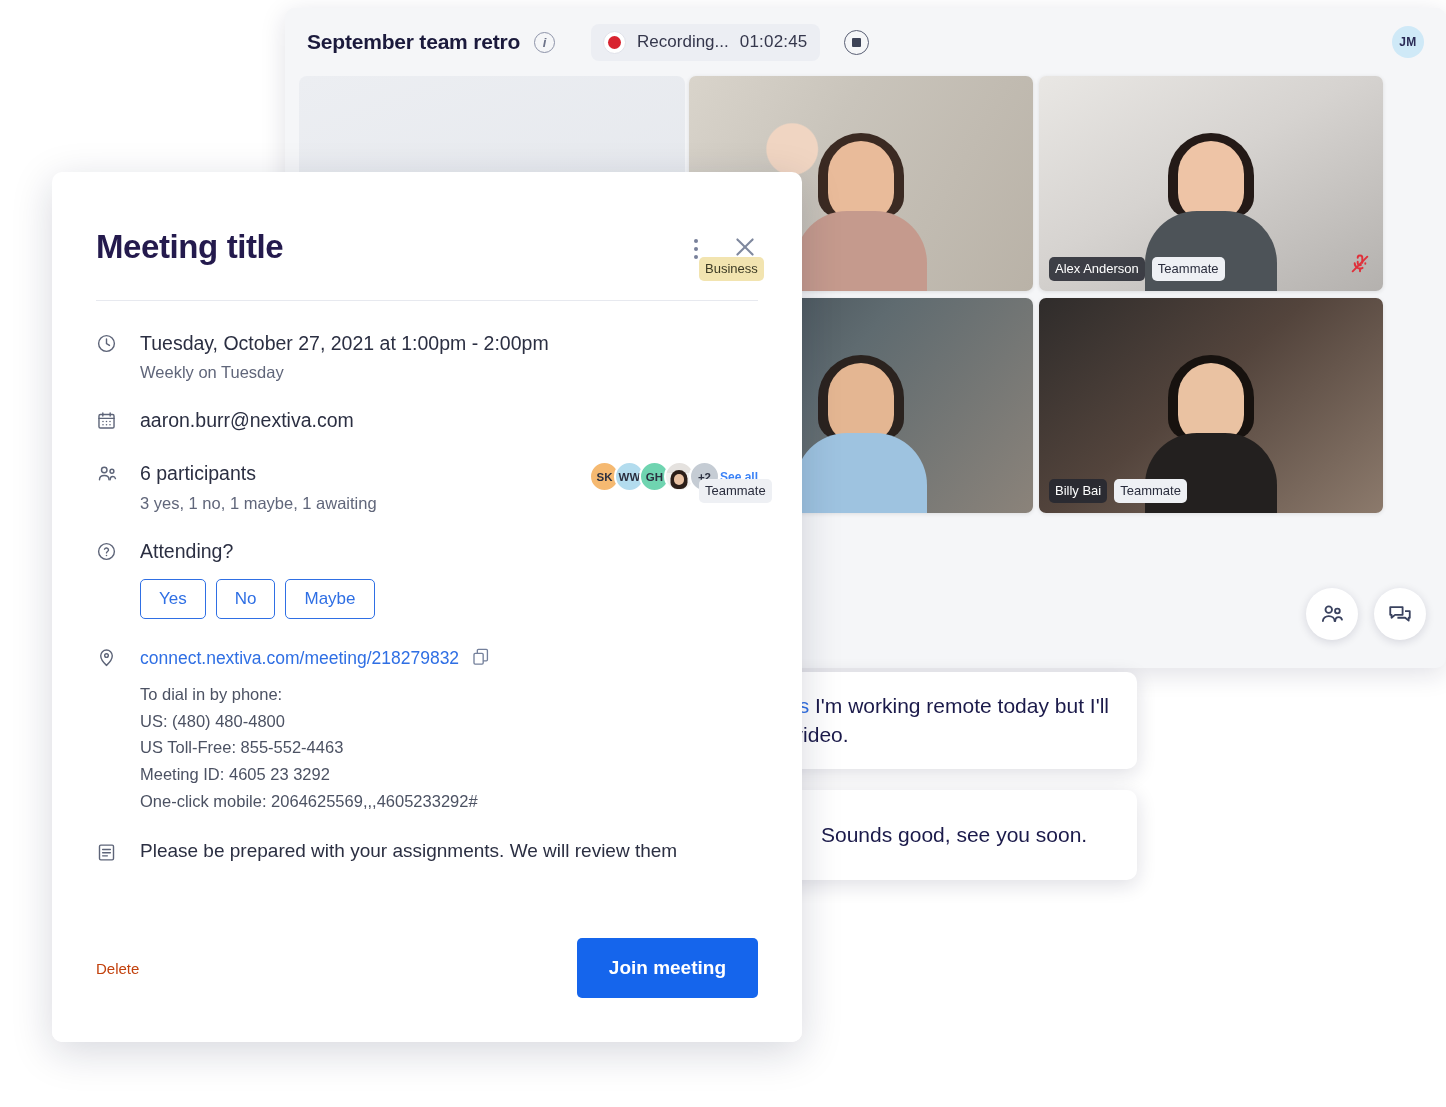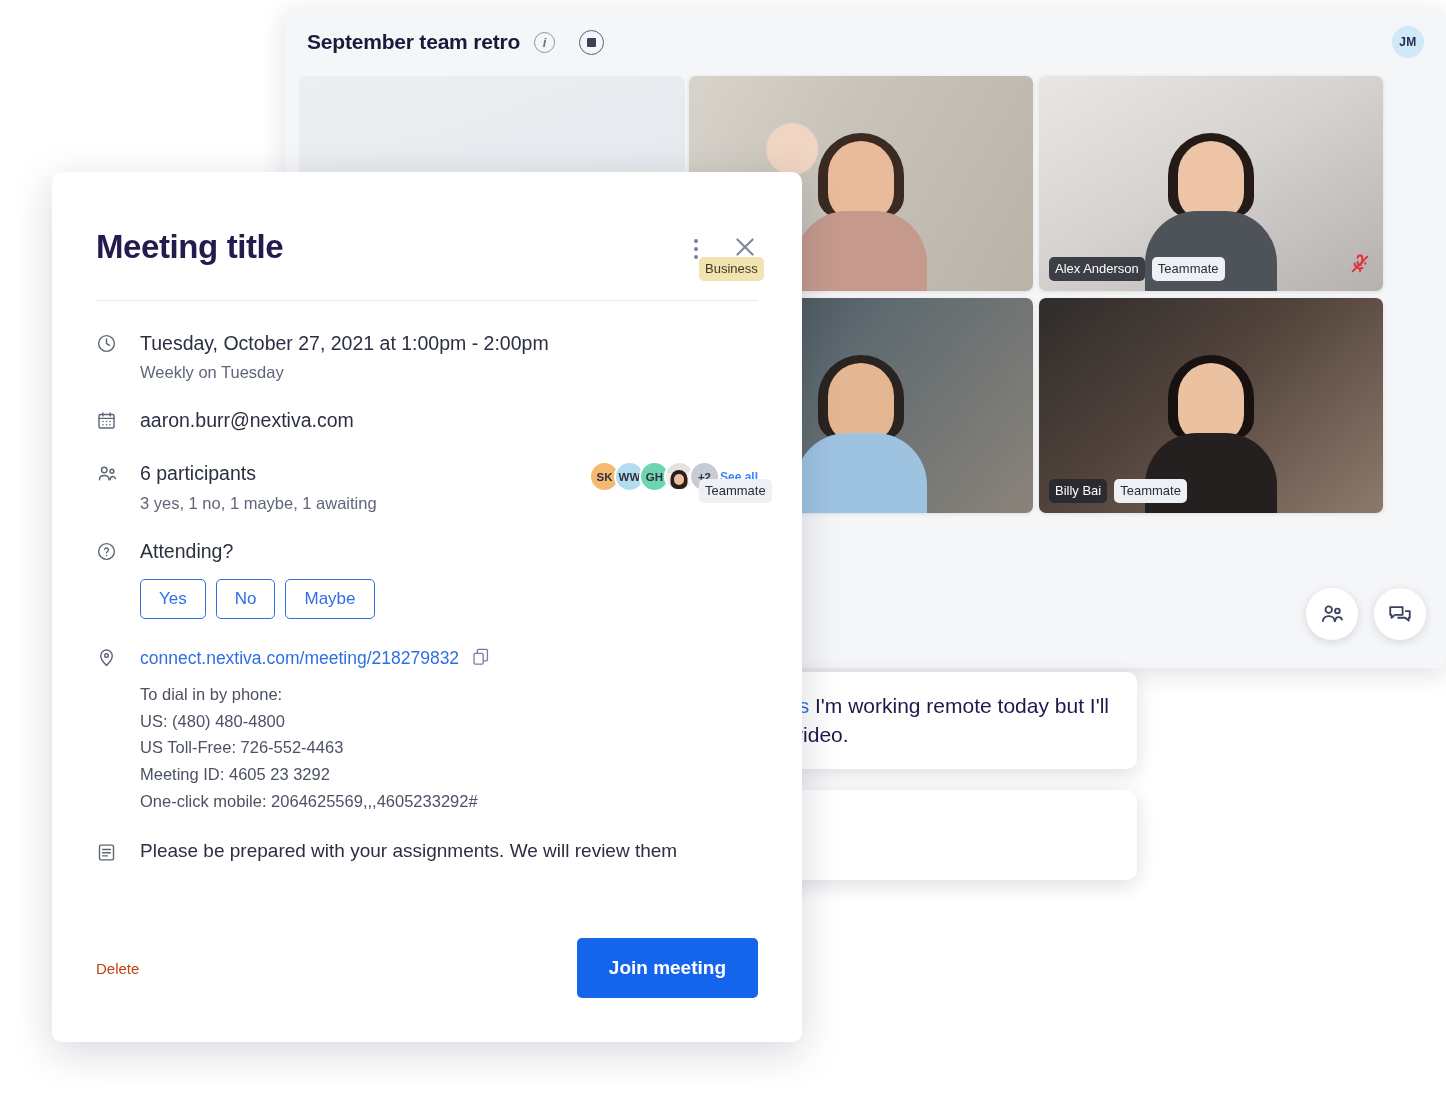--- a/index.html
+++ b/index.html
@@ -256,20 +256,25 @@
 <body>
 
 <div id="stage">
 
   <div id="call-window">
 
     <div id="call-header">
       <div id="call-title">September team retro</div>
       <div class="circ-icon">i</div>
 
+      <div id="rec-pill">
+        <div id="rec-dot"></div>
+        <span id="rec-label">Recording...</span>
+        <span id="rec-time">01:02:45</span>
+      </div>
       <div id="stop-btn"></div>
 
       <div id="user-avatar">JM</div>
     </div>
 
     <div id="video-area">
 
       <div id="main-tile">
         <div class="ring"></div>
         <div class="avatar-circle"></div>
@@ -374,20 +379,21 @@
 
   <div class="chat" id="chat-1">
     <div class="chat-av" style="background:#f0a097">AM</div>
     <div class="chat-text">
       <span class="mention">@James</span><span> I'm working remote today but I'll join by video.</span>
     </div>
   </div>
 
   <div class="chat" id="chat-2">
     <div class="chat-av" style="background:#8fe0c0">JB</div>
+    <div class="chat-text">Sounds good, see you soon.</div>
   </div>
 
   <div id="modal">
 
     <div id="modal-head">
       <div id="modal-title">Meeting title</div>
       <div id="modal-actions">
         <div class="kebab">
           <span></span>
             <span></span>
@@ -496,21 +502,21 @@
             <span class="row-link">connect.nextiva.com/meeting/218279832</span>
             <span style="cursor:pointer;padding-top:4px;">
               <svg width="20" height="20" viewBox="0 0 24 24" fill="none" stroke="#74809b" stroke-width="1.6" stroke-linejoin="round">
                 <rect x="3.6" y="7.6" width="11" height="13" rx="1.3"></rect>
                 <path d="M7.6 7.6V4.2a1.3 1.3 0 0 1 1.3-1.3h9.5a1.3 1.3 0 0 1 1.3 1.3v11.2a1.3 1.3 0 0 1-1.3 1.3h-3.8"></path>
               </svg>
             </span>
           </div>
           <div class="dial">To dial in by phone:</div>
           <div class="dial" style="margin-top:0">US: (480) 480-4800</div>
-          <div class="dial" style="margin-top:0">US Toll-Free: 726-552-4463</div>
+          <div class="dial" style="margin-top:0">US Toll-Free: 855-552-4463</div>
           <div class="dial" style="margin-top:0">Meeting ID: 4605 23 3292</div>
           <div class="dial" style="margin-top:0">One-click mobile: 2064625569,,,4605233292#</div>
         </div>
       </div>
 
       <div class="row" id="desc-row">
         <div class="row-icon">
           <svg width="21" height="21" viewBox="0 0 24 24" fill="none" stroke="#5d6478" stroke-width="1.6" stroke-linecap="round">
             <rect x="4" y="3.6" width="16" height="16.8" rx="1.5"></rect>
             <path d="M7.6 8.6h8.8"></path>

